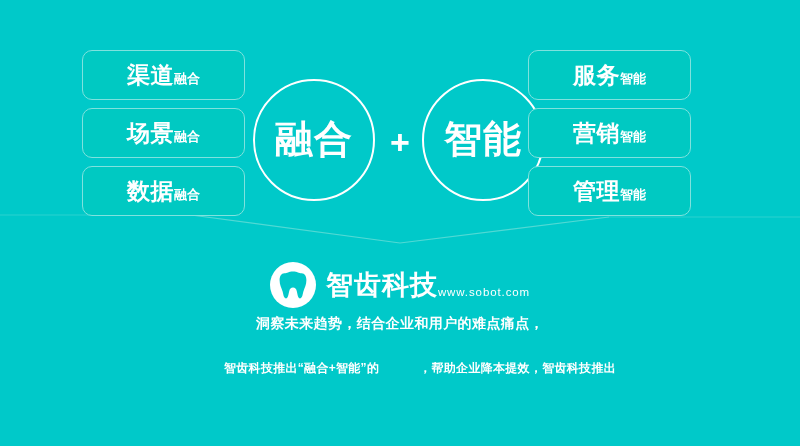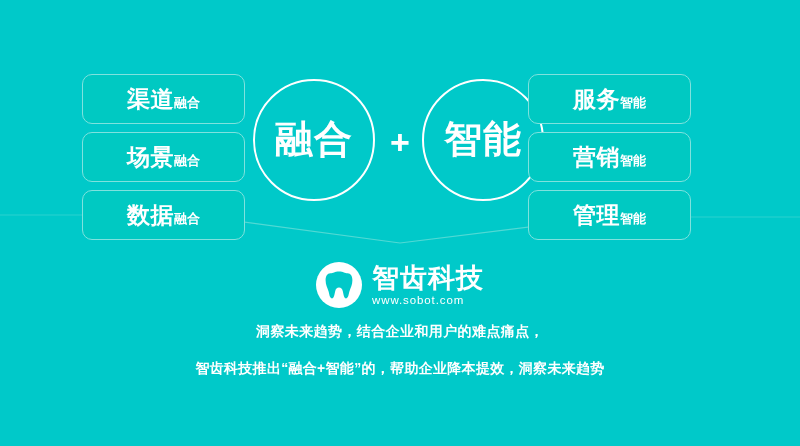--- a/index.html
+++ b/index.html
@@ -31,21 +31,20 @@
     pointer-events: none;
   }
 
   
   .pill-col {
     position: absolute;
     top: 50px;
     display: flex;
     flex-direction: column;
     gap: 8px;
-    margin-top: 24px;
   }
   .pill-col.left  { left: 82px;  width: 163px; }
   .pill-col.right { left: 528px; width: 163px; }
 
   .pill {
     box-sizing: border-box;
     height: 50px;
     border: 1px solid #7fe2de;
     border-radius: 10px;
     background: #00c9c2;
@@ -126,68 +125,69 @@
     height: 46px;
     border-radius: 50%;
     background: #ffffff;
     display: flex;
     align-items: center;
     justify-content: center;
     flex: 0 0 auto;
   }
   .logo-text {
     display: flex;
-    flex-direction: column;
+    flex-direction: row;
     align-items: flex-start;
     justify-content: center;
     line-height: 1;
   }
   .logo-name {
     color: #ffffff;
     font-size: 27px;
     font-weight: 700;
     letter-spacing: 1px;
     line-height: 1.05;
   }
   .logo-url {
     color: #ffffff;
     font-size: 11.5px;
     font-weight: 400;
     letter-spacing: 0.9px;
-    margin-top: 3px;
+    margin-top: 16px;
   }
 
   
   .tagline-1 {
     position: absolute;
     left: 0;
-    top: 323px;
+    top: 315px;
     width: 800px;
     text-align: center;
     color: #ffffff;
     font-size: 14px;
     font-weight: 700;
     letter-spacing: 0.4px;
     white-space: nowrap;
   }
   .tagline-2 {
     position: absolute;
     left: 0;
     top: 360px;
     width: 800px;
     display: flex;
     align-items: baseline;
     justify-content: center;
     color: #ffffff;
     white-space: nowrap;
   }
   .tagline-2 .t-reg {
-    font-size: 14px;
+    font-size: 12px;
     font-weight: 700;
     letter-spacing: 0.3px;
+    margin-left: 40px;
   }
   .tagline-2 .t-emph {
     font-size: 22px;
     font-weight: 700;
     letter-spacing: 0.5px;
     padding: 0 1px;
   }
 </style>
 </head>
 <body>
@@ -255,16 +255,16 @@
     <div class="logo-text">
       <div class="logo-name">智齿科技</div>
       <div class="logo-url">www.sobot.com</div>
     </div>
   </div>
 
   <div class="tagline-1">洞察未来趋势，结合企业和用户的难点痛点，</div>
 
   <div class="tagline-2">
     <span class="t-reg">智齿科技推出“融合+智能”的</span>
-    <span class="t-reg">，帮助企业降本提效，洞察未来趋势</span>
+    <span class="t-reg">，帮助企业降本提效，智齿科技推出</span>
   </div>
 
 </div>
 
 </body></html>

